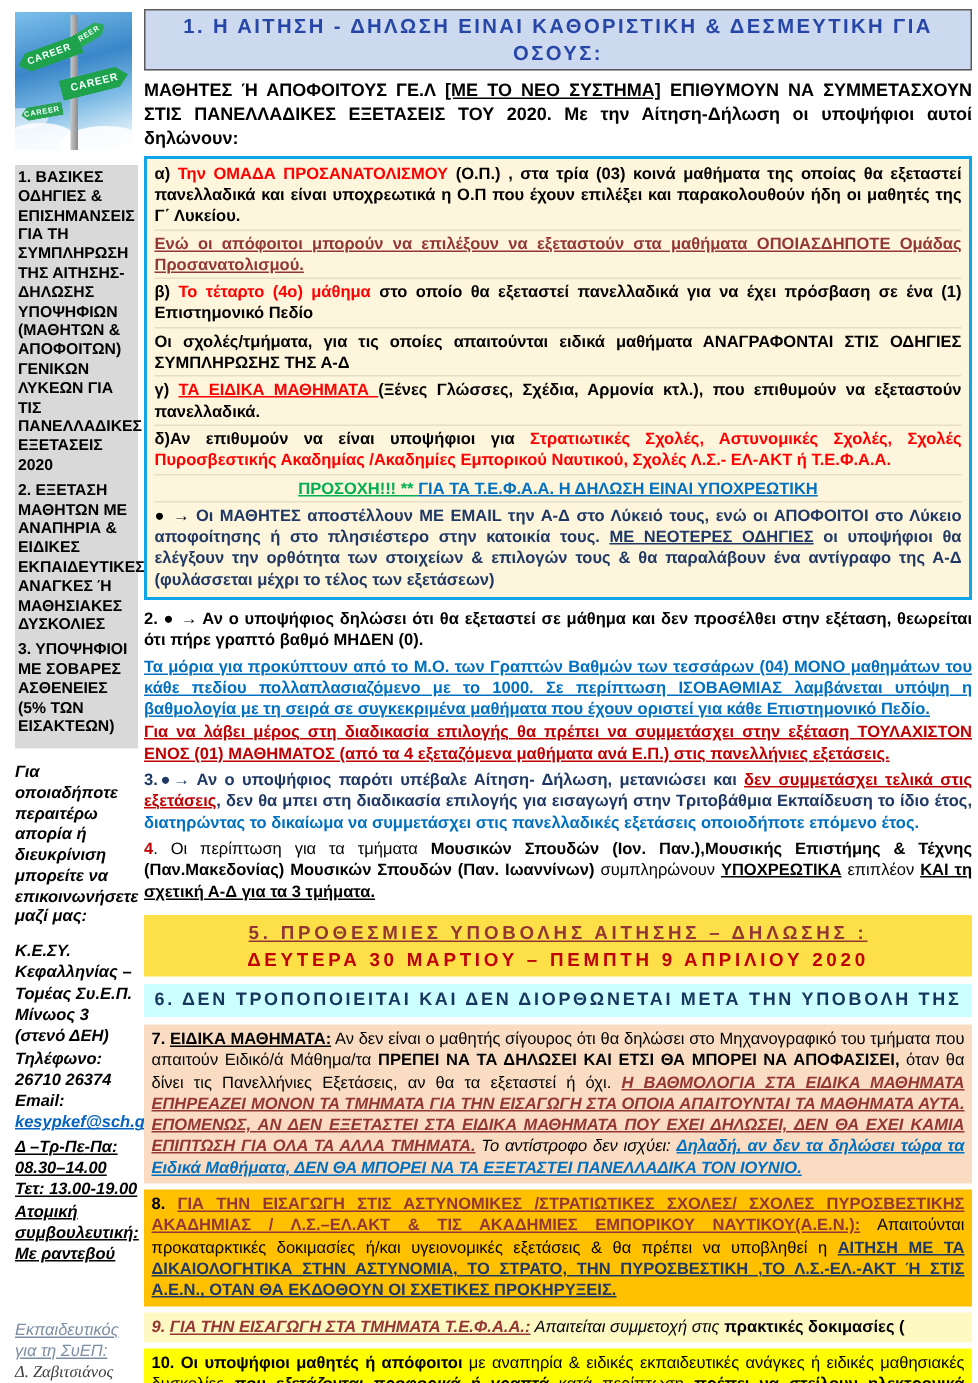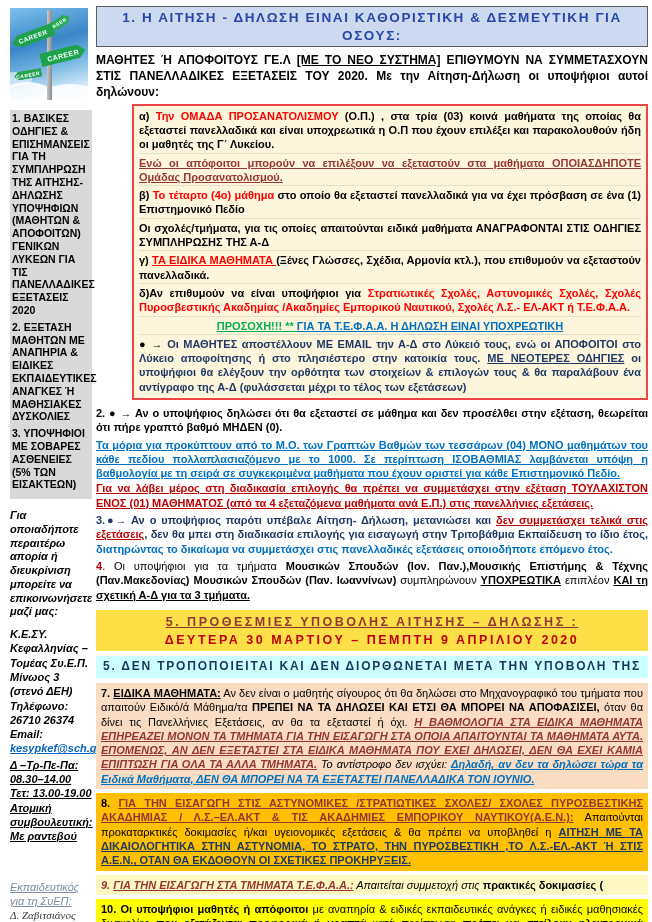--- a/index.html
+++ b/index.html
@@ -34,21 +34,21 @@
   .advisor-name { color:#3c3c3c;font-family:Liberation Serif, serif; }
 
   
   .main { flex:1; padding-left:4px; font-size:11px; line-height:1.3; }
   .main p { margin-bottom:3px; text-align:justify; }
 
   .h1box { background:#ccd9ee; border:1px solid #5a5a5a; color:#2747A8; font-weight:bold;
            font-size:13.5px; text-align:center; letter-spacing:1.6px; padding:2px 0; margin-bottom:5px; }
   .intro { font-size:12px; font-weight:bold; line-height:1.35; margin-bottom:4px; }
 
-  .creambox { background:#FDF5DC; border:2px solid #ef4444; padding:2px 5px; margin-bottom:6px;margin-left:36px; }
+  .creambox { background:#FDF5DC; border:2px solid #0ea5e9; padding:2px 5px; margin-bottom:6px; }
   .creambox p { margin-bottom:1px; padding:1px 0; border-bottom:1px solid #e6dfc6; }
   .creambox p:last-child { border-bottom:none; }
   .center { text-align:center !important; }
 
   .gapless { margin-bottom:1px !important; }
   .block { padding:3px 5px; margin-bottom:4px; text-align:justify; }
 
   .s5 { background:#fde047; text-align:center; padding:4px 0 3px 0; margin:8px 0 5px 0; }
   .s5 .l1 { color:#943634; font-weight:bold; font-size:12.5px; letter-spacing:2.5px; text-decoration:underline; margin-bottom:2px; }
   .s5 .l2 { color:#C00000; font-weight:bold; font-size:12.5px; letter-spacing:2.5px; }
@@ -130,28 +130,28 @@
       <p><span class="b">γ) </span><span class="b u red">ΤΑ ΕΙΔΙΚΑ ΜΑΘΗΜΑΤΑ </span><span class="b">(Ξένες Γλώσσες, Σχέδια, Αρμονία κτλ.), που επιθυμούν να εξεταστούν πανελλαδικά.</span></p>
       <p><span class="b">δ)Αν επιθυμούν να είναι υποψήφιοι για </span><span class="b red">Στρατιωτικές Σχολές, Αστυνομικές Σχολές, Σχολές Πυροσβεστικής Ακαδημίας /Ακαδημίες Εμπορικού Ναυτικού, Σχολές Λ.Σ.- ΕΛ-ΑΚΤ ή Τ.Ε.Φ.Α.Α.</span></p>
       <p class="center"><span class="b u green">ΠΡΟΣΟΧΗ!!! ** </span><span class="b u blue">ΓΙΑ ΤΑ Τ.Ε.Φ.Α.Α. Η ΔΗΛΩΣΗ ΕΙΝΑΙ ΥΠΟΧΡΕΩΤΙΚΗ</span></p>
       <p><span class="b">● → </span><span class="b navy">Οι ΜΑΘΗΤΕΣ αποστέλλουν ΜΕ EMAIL την  Α-Δ στο Λύκειό τους, ενώ οι ΑΠΟΦΟΙΤΟΙ στο Λύκειο αποφοίτησης ή στο πλησιέστερο στην κατοικία τους. </span><span class="b u navy">ΜΕ ΝΕΟΤΕΡΕΣ ΟΔΗΓΙΕΣ</span><span class="b navy"> οι υποψήφιοι θα ελέγξουν την ορθότητα των στοιχείων &amp; επιλογών τους &amp; θα παραλάβουν ένα αντίγραφο της Α-Δ (φυλάσσεται μέχρι το τέλος των εξετάσεων)</span></p>
     </div>
 
     <p><span class="b">2. ● → </span><span class="b">Αν ο υποψήφιος δηλώσει ότι θα εξεταστεί σε μάθημα και δεν προσέλθει στην εξέταση, θεωρείται ότι πήρε  γραπτό βαθμό ΜΗΔΕΝ (0).</span></p>
     <p class="gapless"><span class="b u blue">Τα μόρια για προκύπτουν από το Μ.Ο. των Γραπτών Βαθμών των τεσσάρων (04) ΜΟΝΟ μαθημάτων του κάθε πεδίου πολλαπλασιαζόμενο με το 1000. Σε περίπτωση ΙΣΟΒΑΘΜΙΑΣ λαμβάνεται υπόψη η βαθμολογία με τη σειρά σε συγκεκριμένα μαθήματα που έχουν οριστεί για κάθε Επιστημονικό Πεδίο.</span></p>
     <p><span class="b u crimson">Για να λάβει μέρος στη διαδικασία επιλογής θα πρέπει να συμμετάσχει στην εξέταση ΤΟΥΛΑΧΙΣΤΟΝ ΕΝΟΣ (01) ΜΑΘΗΜΑΤΟΣ (από τα 4  εξεταζόμενα μαθήματα ανά Ε.Π.) στις πανελλήνιες εξετάσεις.</span></p>
     <p><span class="b navy">3.●→ </span><span class="b navy">Αν ο υποψήφιος παρότι υπέβαλε Αίτηση- Δήλωση, μετανιώσει και </span><span class="b u crimson">δεν συμμετάσχει τελικά στις εξετάσεις</span><span class="b navy">, δεν θα μπει στη διαδικασία επιλογής για εισαγωγή στην Τριτοβάθμια Εκπαίδευση το ίδιο έτος, </span><span class="b blue">διατηρώντας το δικαίωμα να συμμετάσχει στις πανελλαδικές εξετάσεις οποιοδήποτε επόμενο έτος.</span></p>
-    <p><span class="b crimson">4</span><span>. Οι υποψήφιοι για τα τμήματα </span><span class="b">Μουσικών Σπουδών (Ιον. Παν.),Μουσικής Επιστήμης &amp; Τέχνης (Παν.Μακεδονίας) Μουσικών Σπουδών (Παν. Ιωαννίνων) </span><span>συμπληρώνουν </span><span class="b u">ΥΠΟΧΡΕΩΤΙΚΑ</span><span> επιπλέον </span><span class="b u">ΚΑΙ τη σχετική Α-Δ για τα 3 τμήματα.</span></p>
+    <p><span class="b crimson">4</span><span>. Οι περίπτωση για τα τμήματα </span><span class="b">Μουσικών Σπουδών (Ιον. Παν.),Μουσικής Επιστήμης &amp; Τέχνης (Παν.Μακεδονίας) Μουσικών Σπουδών (Παν. Ιωαννίνων) </span><span>συμπληρώνουν </span><span class="b u">ΥΠΟΧΡΕΩΤΙΚΑ</span><span> επιπλέον </span><span class="b u">ΚΑΙ τη σχετική Α-Δ για τα 3 τμήματα.</span></p>
 
     <div class="s5">
       <div class="l1">5. ΠΡΟΘΕΣΜΙΕΣ ΥΠΟΒΟΛΗΣ ΑΙΤΗΣΗΣ – ΔΗΛΩΣΗΣ :</div>
       <div class="l2">ΔΕΥΤΕΡΑ 30 ΜΑΡΤΙΟΥ – ΠΕΜΠΤΗ 9 ΑΠΡΙΛΙΟΥ  2020</div>
     </div>
 
-    <div class="s6">5. ΔΕΝ ΤΡΟΠΟΠΟΙΕΙΤΑΙ ΚΑΙ ΔΕΝ ΔΙΟΡΘΩΝΕΤΑΙ ΜΕΤΑ ΤΗΝ ΥΠΟΒΟΛΗ ΤΗΣ</div>
+    <div class="s6">6. ΔΕΝ ΤΡΟΠΟΠΟΙΕΙΤΑΙ ΚΑΙ ΔΕΝ ΔΙΟΡΘΩΝΕΤΑΙ ΜΕΤΑ ΤΗΝ ΥΠΟΒΟΛΗ ΤΗΣ</div>
 
     <div class="block s7"><span class="b">7. </span><span class="b u">ΕΙΔΙΚΑ ΜΑΘΗΜΑΤΑ:</span><span> Αν δεν είναι ο μαθητής σίγουρος ότι θα δηλώσει στο Μηχανογραφικό του τμήματα που απαιτούν Ειδικό/ά  Μάθημα/τα </span><span class="b">ΠΡΕΠΕΙ ΝΑ ΤΑ ΔΗΛΩΣΕΙ ΚΑΙ ΕΤΣΙ ΘΑ ΜΠΟΡΕΙ ΝΑ ΑΠΟΦΑΣΙΣΕΙ,</span><span> όταν θα δίνει τις Πανελλήνιες Εξετάσεις, αν θα τα εξεταστεί ή όχι. </span><span class="b i u maroon">Η ΒΑΘΜΟΛΟΓΙΑ ΣΤΑ ΕΙΔΙΚΑ ΜΑΘΗΜΑΤΑ ΕΠΗΡΕΑΖΕΙ ΜΟΝΟΝ ΤΑ ΤΜΗΜΑΤΑ ΓΙΑ ΤΗΝ ΕΙΣΑΓΩΓΗ ΣΤΑ ΟΠΟΙΑ ΑΠΑΙΤΟΥΝΤΑΙ ΤΑ ΜΑΘΗΜΑΤΑ ΑΥΤΑ. </span><span class="b i u maroon">ΕΠΟΜΕΝΩΣ, ΑΝ ΔΕΝ ΕΞΕΤΑΣΤΕΙ ΣΤΑ ΕΙΔΙΚΑ ΜΑΘΗΜΑΤΑ ΠΟΥ ΕΧΕΙ ΔΗΛΩΣΕΙ, ΔΕΝ ΘΑ ΕΧΕΙ ΚΑΜΙΑ ΕΠΙΠΤΩΣΗ ΓΙΑ ΟΛΑ ΤΑ ΑΛΛΑ ΤΜΗΜΑΤΑ.</span><span class="i"> Το αντίστροφο δεν ισχύει: </span><span class="b i u blue">Δηλαδή, αν δεν τα δηλώσει τώρα τα Ειδικά Μαθήματα, ΔΕΝ ΘΑ ΜΠΟΡΕΙ ΝΑ ΤΑ ΕΞΕΤΑΣΤΕΙ ΠΑΝΕΛΛΑΔΙΚΑ ΤΟΝ ΙΟΥΝΙΟ.</span></div>
 
     <div class="block s8"><span class="b">8. </span><span class="b u maroon">ΓΙΑ ΤΗΝ ΕΙΣΑΓΩΓΗ ΣΤΙΣ ΑΣΤΥΝΟΜΙΚΕΣ /ΣΤΡΑΤΙΩΤΙΚΕΣ ΣΧΟΛΕΣ/ ΣΧΟΛΕΣ ΠΥΡΟΣΒΕΣΤΙΚΗΣ ΑΚΑΔΗΜΙΑΣ / Λ.Σ.–ΕΛ.ΑΚΤ &amp; ΤΙΣ ΑΚΑΔΗΜΙΕΣ ΕΜΠΟΡΙΚΟΥ ΝΑΥΤΙΚΟΥ(Α.Ε.Ν.):</span><span> Απαιτούνται προκαταρκτικές δοκιμασίες ή/και υγειονομικές εξετάσεις &amp; θα πρέπει να υποβληθεί η </span><span class="b u navy">ΑΙΤΗΣΗ ΜΕ ΤΑ ΔΙΚΑΙΟΛΟΓΗΤΙΚΑ ΣΤΗΝ ΑΣΤΥΝΟΜΙΑ, ΤΟ ΣΤΡΑΤΟ, ΤΗΝ ΠΥΡΟΣΒΕΣΤΙΚΗ ,ΤΟ Λ.Σ.-ΕΛ.-ΑΚΤ  Ή ΣΤΙΣ Α.Ε.Ν., ΟΤΑΝ ΘΑ ΕΚΔΟΘΟΥΝ ΟΙ ΣΧΕΤΙΚΕΣ ΠΡΟΚΗΡΥΞΕΙΣ.</span></div>
 
     <div class="block s9"><span class="b i maroon">9. </span><span class="b i u maroon">ΓΙΑ ΤΗΝ  ΕΙΣΑΓΩΓΗ  ΣΤΑ  ΤΜΗΜΑΤΑ  Τ.Ε.Φ.Α.Α.:</span><span class="i">  Απαιτείται συμμετοχή στις </span><span class="b">πρακτικές δοκιμασίες (</span></div>
 
     <div class="block s10"><span class="b">10. </span><span class="b">Οι υποψήφιοι μαθητές ή απόφοιτοι </span><span>με αναπηρία &amp; ειδικές εκπαιδευτικές ανάγκες ή ειδικές μαθησιακές δυσκολίες </span><span class="b i">που εξετάζονται προφορικά ή γραπτά </span><span>κατά περίπτωση </span><span class="b">πρέπει να στείλουν ηλεκτρονικά (σκαναρισμένα) στο Λύκειό τους τα σχετικά δικαιολογητικά </span></div>
 
   </main>

